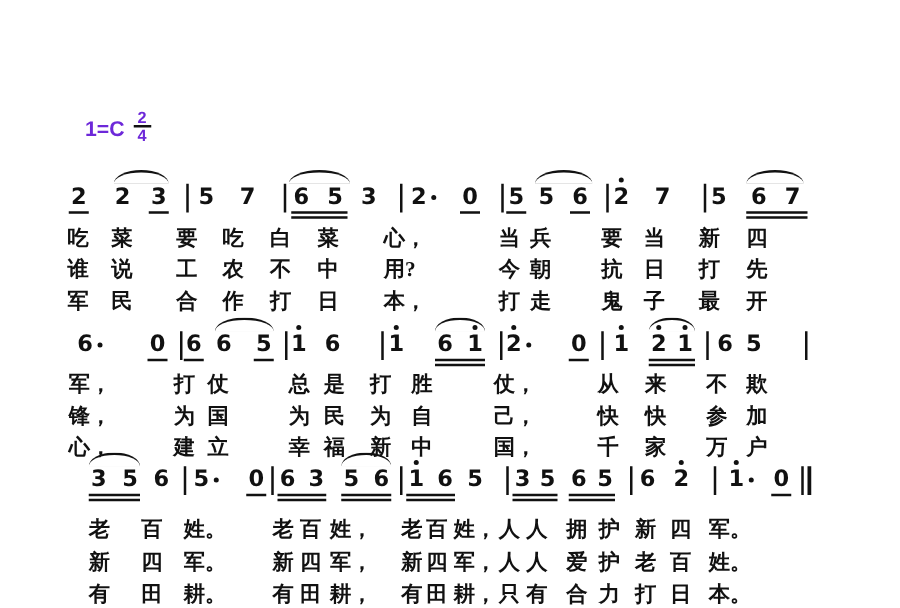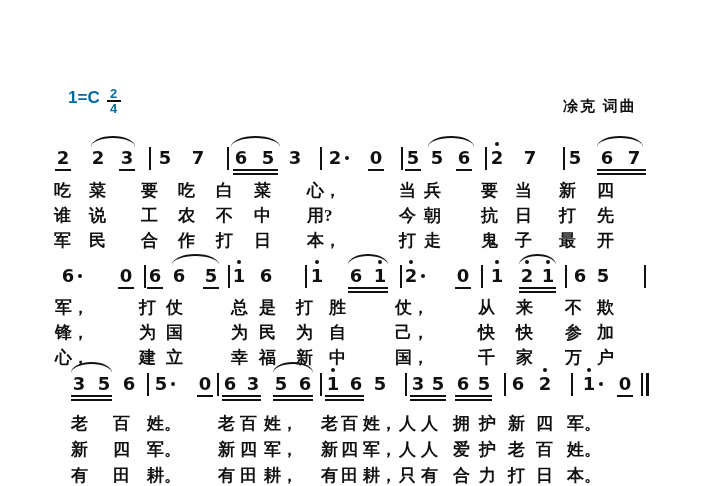--- a/index.html
+++ b/index.html
@@ -1,22 +1,22 @@
 <!DOCTYPE html>
 <html><head>
 <meta charset="utf-8">
 <style>
   html,body{margin:0;padding:0;background:#ffffff;}
   #page{position:relative;width:720px;height:486px;background:#ffffff;overflow:hidden;
         font-family:"Liberation Sans",sans-serif;color:#141414;}
   .title{position:absolute;left:0;top:24px;width:720px;text-align:center;
          font-family:"Liberation Serif",serif;font-weight:700;font-size:31px;
          word-spacing:38px;letter-spacing:1px;color:#111;}
-  .keysig{position:absolute;left:68px;top:88px;display:flex;align-items:flex-start;
-          font-weight:700;font-size:17px;color:#0369a1;}
+  .keysig{position:absolute;left:68px;top:88px;display:flex;align-items:flex-end;
+          font-weight:700;font-size:17px;color:#6d28d9;}
   .meter{display:inline-flex;flex-direction:column;align-items:center;margin-left:7px;
          font-size:13px;font-weight:700;line-height:11px;}
   .fracbar{width:14px;height:2px;background:#111;margin:1px 0;}
   .credit{position:absolute;left:563px;top:97px;font-family:"Liberation Serif",serif;
           font-weight:700;font-size:15px;letter-spacing:2px;color:#111;}
   .n{position:absolute;width:14px;text-align:center;font-family:"DejaVu Sans",sans-serif;
      font-weight:700;font-size:18px;line-height:20px;color:#111;}
   .bar{position:absolute;width:2px;height:23px;background:#111;}
   .uline{position:absolute;height:2px;background:#111;}
   .dot{position:absolute;width:4px;height:4px;border-radius:50%;background:#111;}
@@ -30,21 +30,20 @@
 
 <div id="page">
   <div class="keysig">
     <span>1=C</span>
     <span class="meter">
       <span>2</span>
       <span class="fracbar"></span>
       <span>4</span>
     </span>
   </div>
-  <div class="credit">凃克 词曲</div>
   <div id="score">
       <div class="n" style="left: 56px; top: 148px;">2</div>
       <div class="uline" style="left: 55px; top: 169px; width: 16px;"></div>
       <div class="n" style="left: 91px; top: 148px;">2</div>
       <div class="n" style="left: 120px; top: 148px;">3</div>
       <div class="uline" style="left: 119px; top: 169px; width: 16px;"></div>
       <div class="bar" style="left: 149px; top: 147px;"></div>
       <div class="n" style="left: 158px; top: 148px;">5</div>
       <div class="n" style="left: 191px; top: 148px;">7</div>
       <div class="bar" style="left: 227px; top: 147px;"></div>

